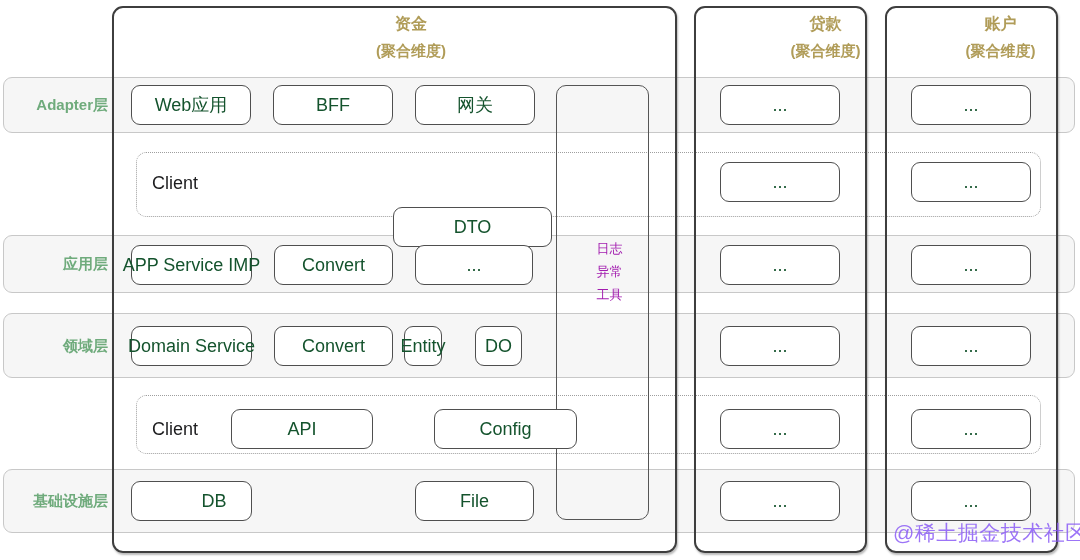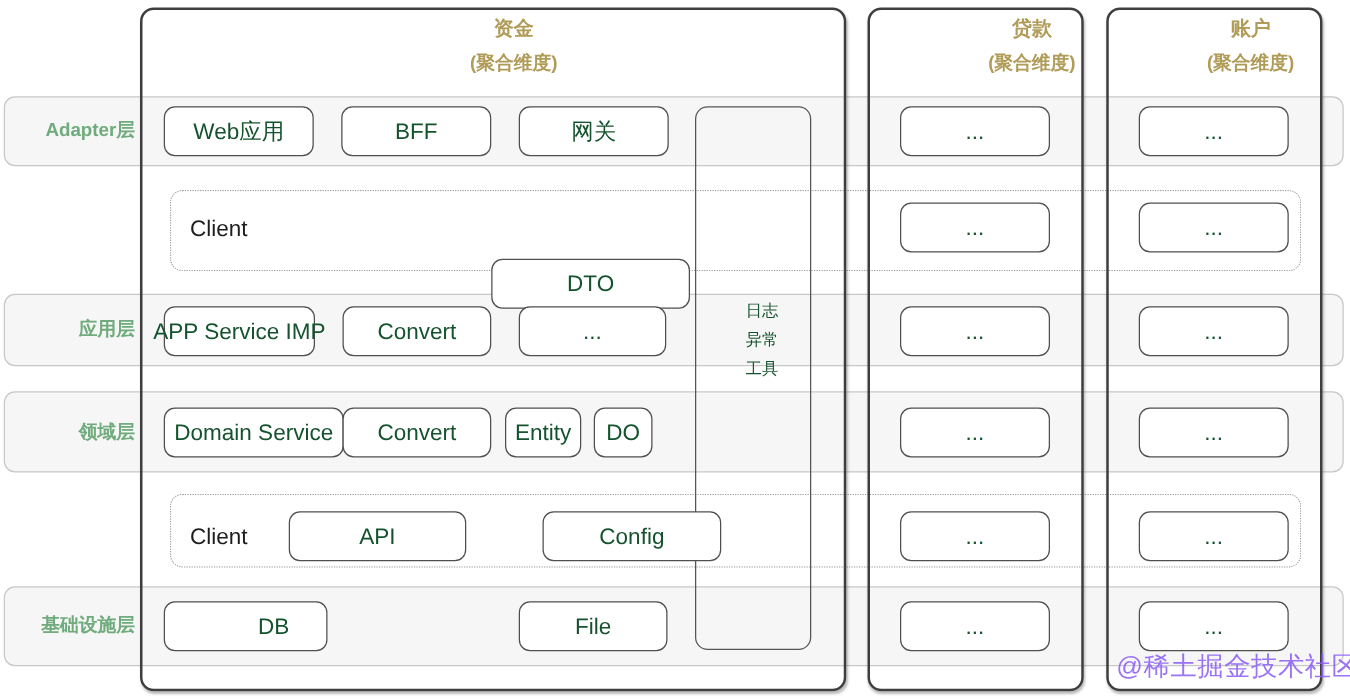--- a/index.html
+++ b/index.html
@@ -41,21 +41,21 @@
     position:absolute;font-size:18px;color:#1d1d1f;z-index:4;line-height:22px;
   }
   
   .utility-box{
     position:absolute;left:556px;top:85px;width:93px;height:435px;
     border:1.5px solid #555555;border-radius:10px;background:transparent;z-index:2;
     box-sizing:border-box;
   }
   .utility-text{
     position:absolute;left:556px;top:237px;width:107px;text-align:center;
-    font-size:13px;color:#14532d;line-height:23px;z-index:4;
+    font-size:13px;color:#a21caf;line-height:23px;z-index:4;
   }
   .watermark{
     position:absolute;left:893px;top:519px;width:185px;font-size:21px;color:#8b5cf6;
     opacity:0.85;z-index:6;white-space:nowrap;letter-spacing:0.5px;
   }
 </style>
 </head>
 <body>
 
 <div class="stage">
@@ -101,30 +101,30 @@
   <div class="node" style="left:273px;top:85px;width:120px;">BFF</div>
   <div class="node" style="left:415px;top:85px;width:120px;">网关</div>
 
   <div class="client-label" style="left:152px;top:172px;">Client</div>
   <div class="node" style="left:393px;top:163px;width:159px;margin-top:44px;">DTO</div>
 
   <div class="node" style="left:131px;top:245px;width:121px;">APP Service IMP</div>
   <div class="node" style="left:274px;top:245px;width:119px;">Convert</div>
   <div class="node" style="left:415px;top:245px;width:118px;">...</div>
 
-  <div class="node" style="left:131px;top:326px;width:144px;">Domain Service</div>
+  <div class="node" style="left:131px;top:326px;width:121px;">Domain Service</div>
   <div class="node" style="left:274px;top:326px;width:119px;">Convert</div>
-  <div class="node" style="left:404px;top:326px;width:61px;">Entity</div>
+  <div class="node" style="left:404px;top:326px;width:38px;">Entity</div>
   <div class="node" style="left:475px;top:326px;width:47px;">DO</div>
 
   <div class="client-label" style="left:152px;top:418px;">Client</div>
   <div class="node" style="left:231px;top:409px;width:142px;">API</div>
   <div class="node" style="left:393px;top:409px;width:143px;margin-left:41px;">Config</div>
 
-  <div class="node" style="left:131px;top:481px;width:131px;padding-left:45px;">DB</div>
+  <div class="node" style="left:131px;top:481px;width:121px;padding-left:45px;">DB</div>
   <div class="node" style="left:415px;top:481px;width:119px;">File</div>
 
   <div class="node" style="left:720px;top:85px;width:120px;">...</div>
   <div class="node" style="left:720px;top:162px;width:120px;">...</div>
   <div class="node" style="left:720px;top:245px;width:120px;">...</div>
   <div class="node" style="left:720px;top:326px;width:120px;">...</div>
   <div class="node" style="left:720px;top:409px;width:120px;">...</div>
   <div class="node" style="left:720px;top:481px;width:120px;">...</div>
 
   <div class="node" style="left:911px;top:85px;width:120px;">...</div>

